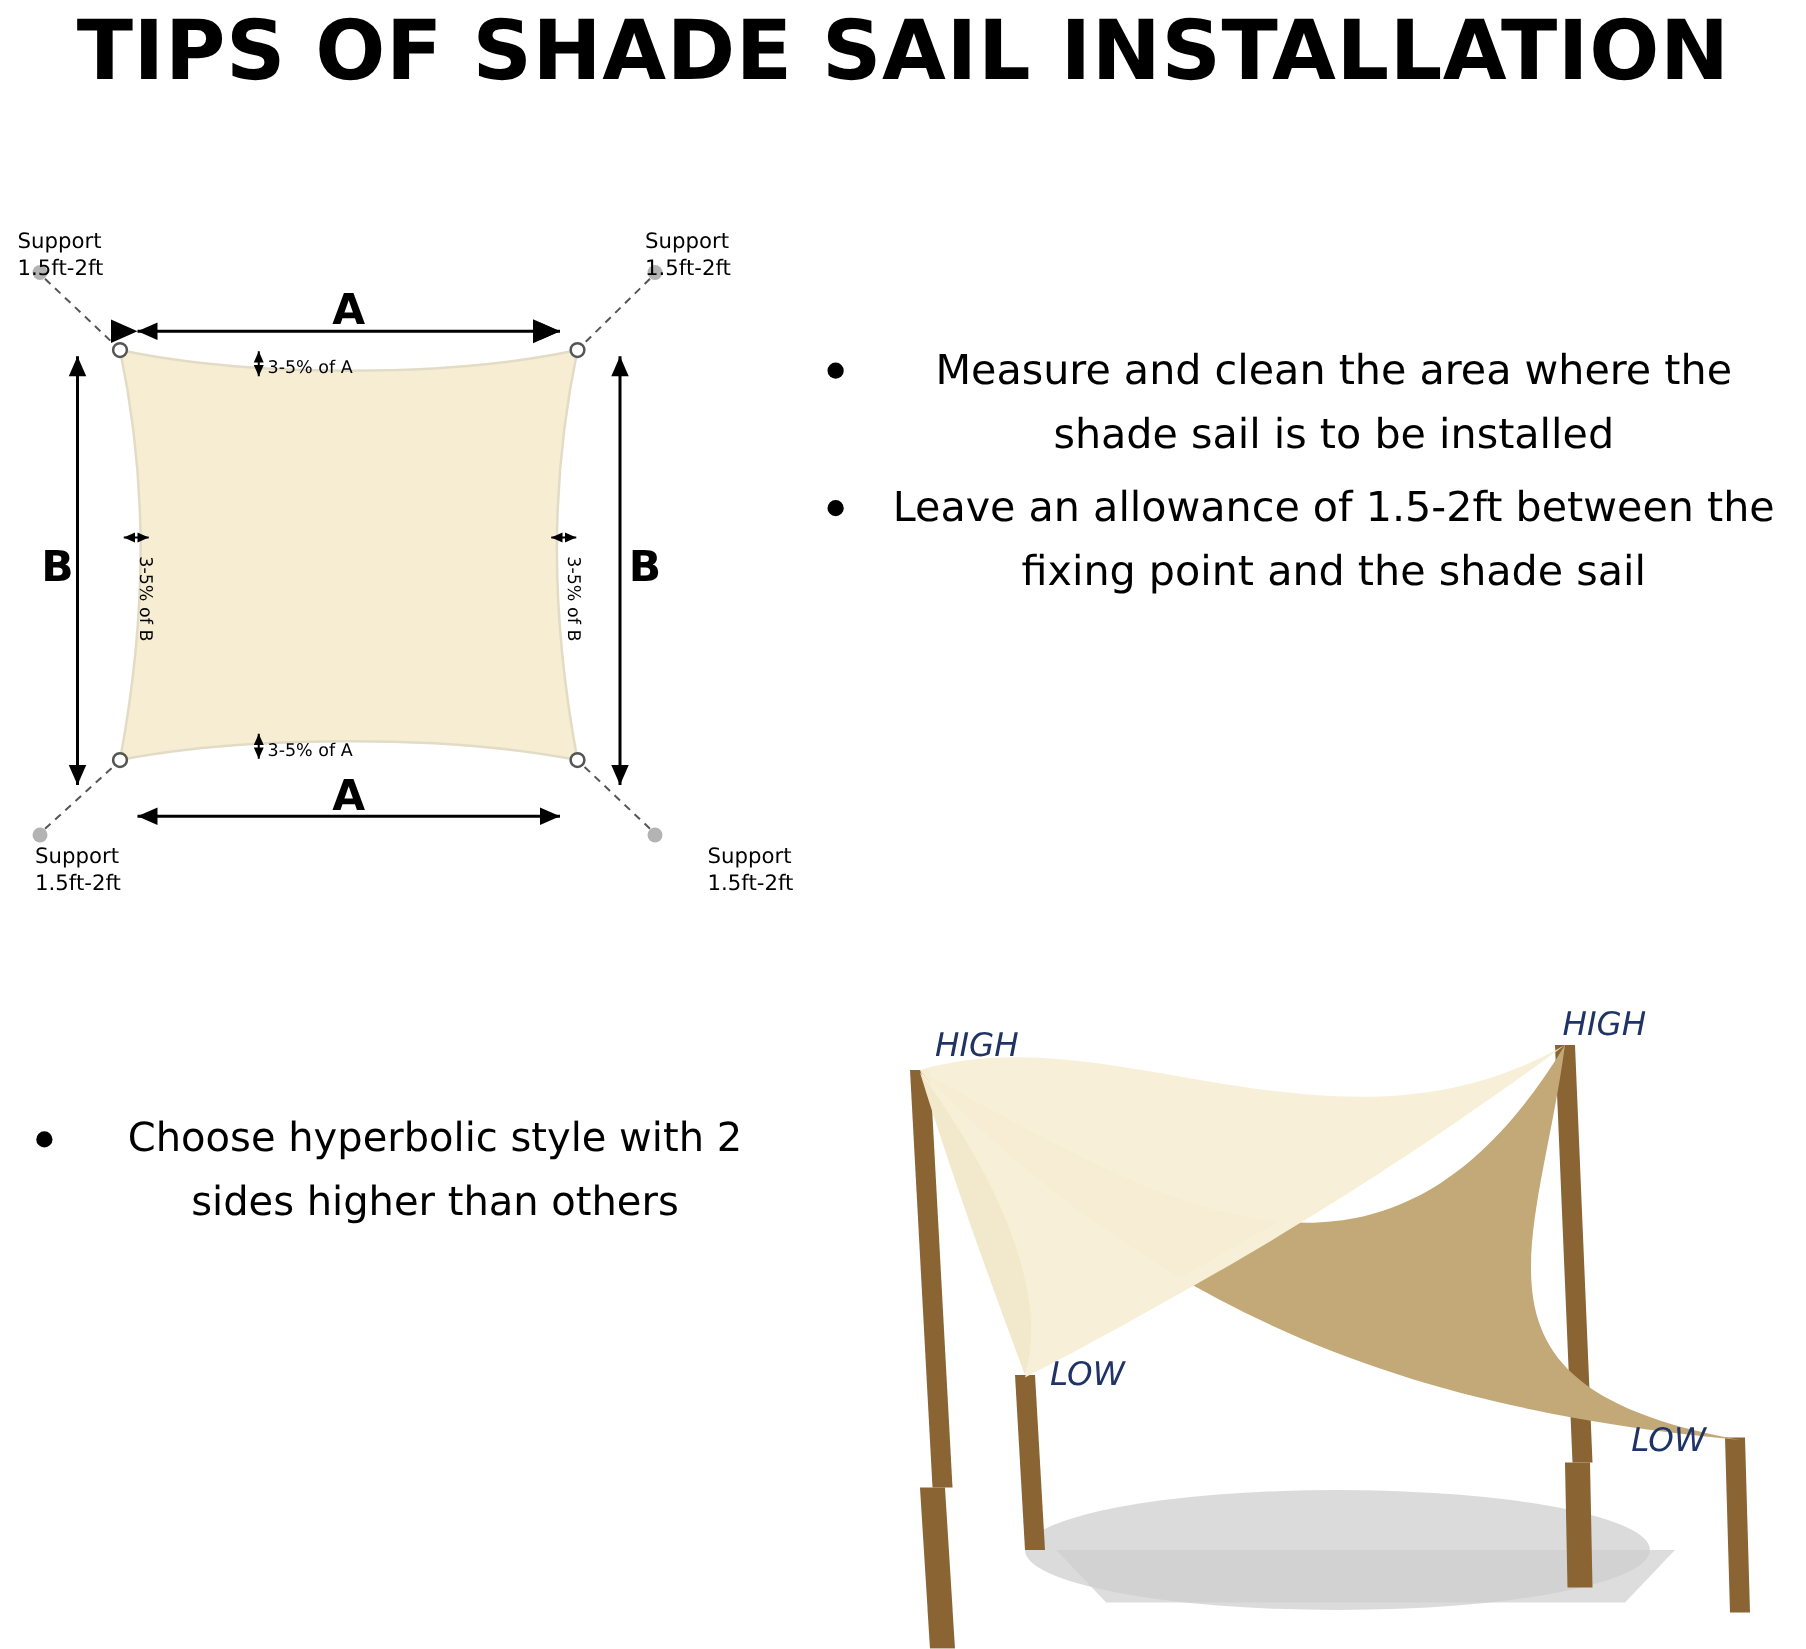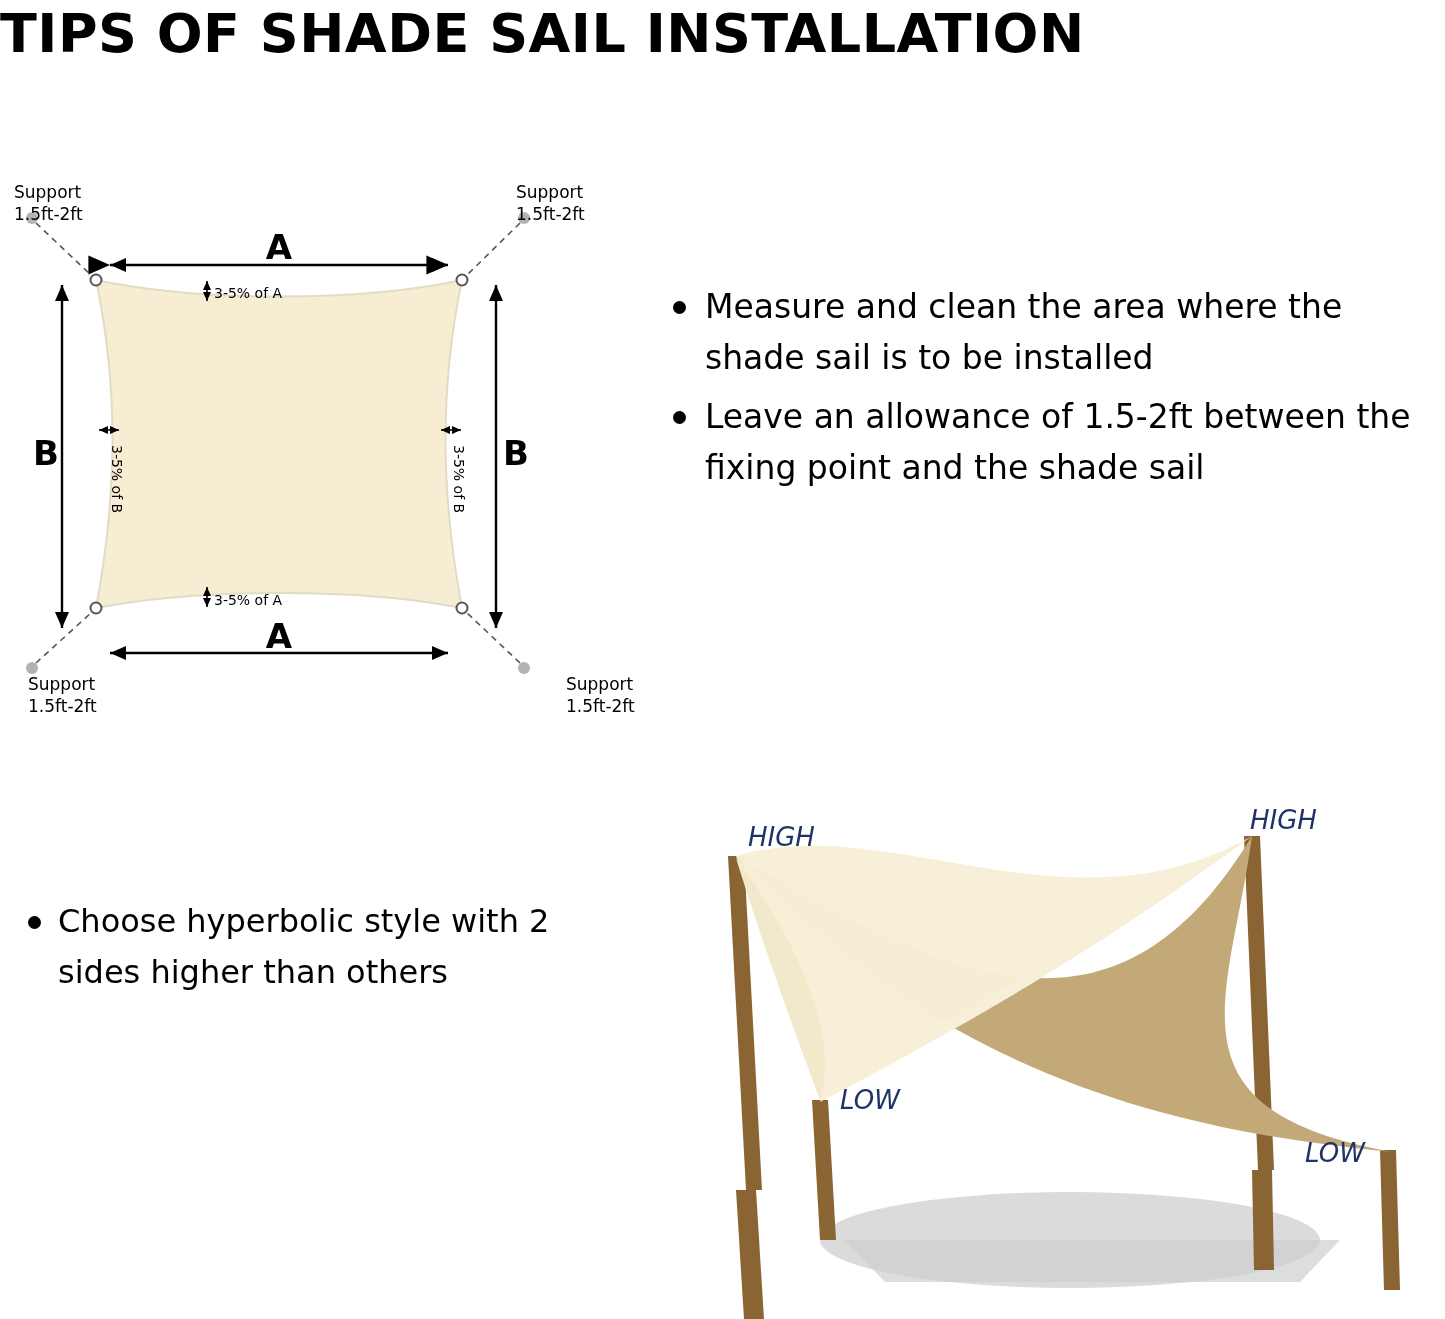--- a/index.html
+++ b/index.html
@@ -15,24 +15,24 @@
     position: relative;
     overflow: hidden;
   }
 
   
   .title {
     position: absolute;
     top: 2px;
     left: 0;
     width: 1445px;
-    text-align: left;
+    text-align: center;
     font-family: "DejaVu Sans", sans-serif;
     font-weight: bold;
-    font-size: 54px;
+    font-size: 66px;
     letter-spacing: 0.5px;
     color: #000;
     white-space: nowrap;
   }
 
   
   .diagram-top {
     position: absolute;
     left: 0px;
     top: 160px;
@@ -43,28 +43,29 @@
 
   
   .bullets-top {
     position: absolute;
     left: 645px;
     top: 265px;
     width: 800px;
   }
   .bullets-bottom {
     position: absolute;
-    left: 0px;
+    left: 12px;
     top: 880px;
     width: 630px;
   }
   ul.bullet-list {
     list-style: none;
-    margin: 16px;
+    margin: 5px;
     padding: 0;
+    text-align: center;
   }
   ul.bullet-list li {
     position: relative;
     padding-left: 44px;
     font-size: 33px;
     line-height: 51px;
     color: #000;
     margin-bottom: 8px;
   }
   ul.bullet-list li::before {

